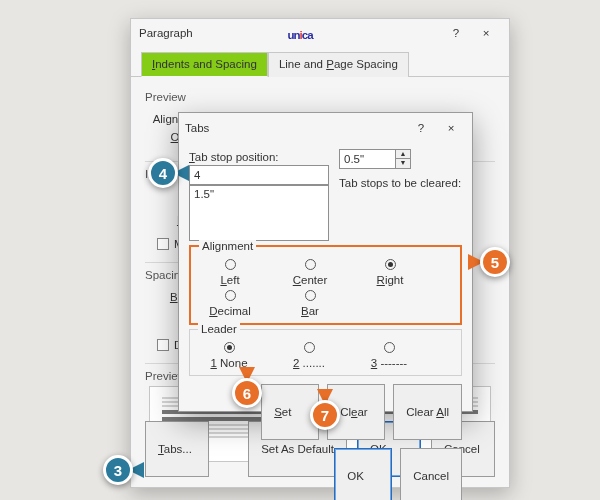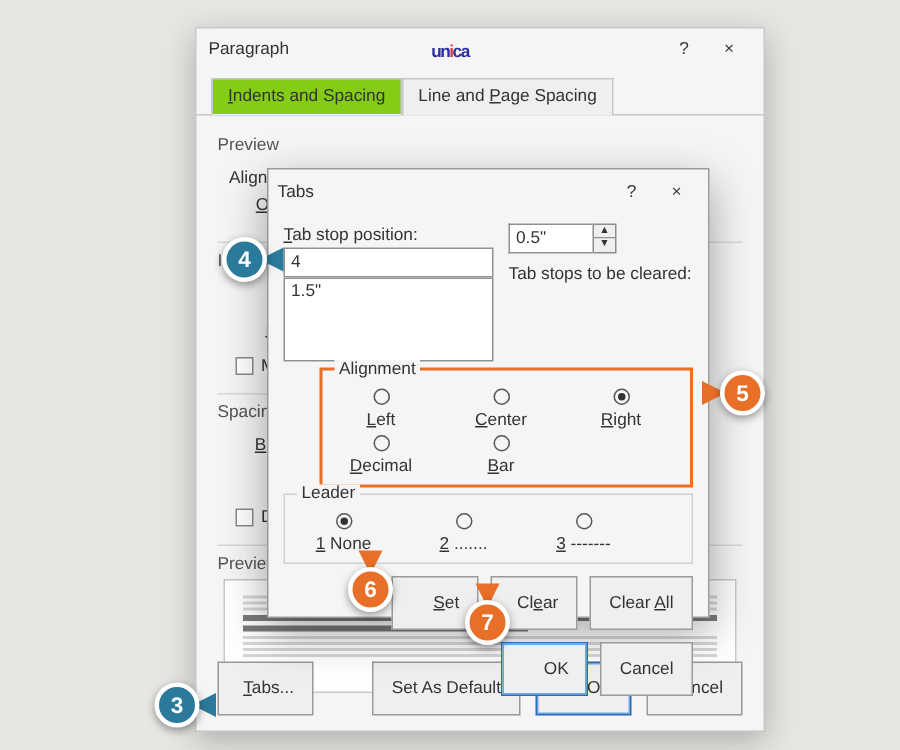--- a/index.html
+++ b/index.html
@@ -23,38 +23,38 @@
 .section-lbl { color:#555; margin:6px 0 4px 0; }
 .row { display:flex; align-items:center; height:24px; }
 .lbl { width:70px; text-align:right; padding-right:8px; }
 .chk { width:12px;height:12px;border:1px solid #888;display:inline-block;margin:0 5px 0 12px;vertical-align:middle;background:#fff;}
 .hr { border-top:1px solid #d8d8d8; margin:6px 0; }
 .preview-box { margin:4px 4px 0 4px; height:76px; border:1px solid #c7c7c7; background:#fff; padding:8px 12px; overflow:hidden; }
 .pv-line{height:3px;background:#c9c9c9;margin:3px 0;}
 .pv-line.d{background:#7a7a7a;height:4px;}
 .pv-tiny{height:2px;background:#d6d6d6;margin:2px 0;}
 .bottom-btns { position:absolute; bottom:10px; left:14px; right:14px; display:flex; gap:10px; align-items:center; }
-.btn { border:1px solid #9a9a9a; background:#efefef; padding:11px 12px; min-width:64px; text-align:right; }
+.btn { border:1px solid #9a9a9a; background:#efefef; padding:21px 12px; min-width:64px; text-align:left; }
 .btn.primary{ border:1px solid #2a6bbd; box-shadow:inset 0 0 0 1px #6da7e4; }
 
 
 .tabs-dlg { position:absolute; left:178px; top:112px; width:295px; height:300px; background:#f5f5f5; border:1px solid #9a9a9a; box-shadow:0 10px 28px rgba(0,0,0,.35); z-index:10; }
 .tabs-title { height:24px; display:flex; align-items:center; padding:15px 6px; }
 .tabs-title .spacer{flex:1;}
 .tabs-body{ padding:6px 10px 8px 10px; position:relative; }
 .fld-lbl{ margin:2px 0 2px 0; }
 .txt { border:1px solid #8f8f8f; background:#fff; height:20px; padding:1px 4px; width:140px; }
 .spin { display:flex; align-items:center; }
 .spin input{ width:56px; height:20px; border:1px solid #8f8f8f; border-right:none; background:#fff; padding:1px 4px;}
 .spin .sp-btns{ display:flex; flex-direction:column; border:1px solid #8f8f8f;}
 .spin .sp-btns span{ width:14px;height:9px; font-size:7px; line-height:8px; text-align:center; background:#efefef; border-bottom:1px solid #8f8f8f;}
 .spin .sp-btns span:last-child{border-bottom:none;}
 .listbox{ border:1px solid #8f8f8f; background:#fff; width:140px; height:56px; padding:2px 4px; font-size:11px;}
 .group{ border:1px solid #d0d0d0; padding:4px 8px 6px 8px; margin-top:4px; }
-.group.hi{ border:2px solid var(--pad-salmon);margin-left:24px; }
+.group.hi{ border:2px solid var(--pad-salmon); }
 .group-lbl{ position:relative; top:-11px; background:#f5f5f5; padding:0 3px; display:inline-block; }
 .radio-row{ display:flex; gap:18px; margin-top:-4px;}
 .radio-row2{ display:flex; gap:18px; margin-top:4px;}
 .radio{ display:flex; align-items:center; gap:4px; min-width:62px;flex-direction:column;}
 .r-outer{ width:11px;height:11px;border:1px solid #555;border-radius:50%; display:flex;align-items:center;justify-content:center;}
 .r-dot{ width:5px;height:5px;border-radius:50%;background:#333;}
 .btn-row{ display:flex; gap:8px; justify-content:flex-end; margin-top:8px;}
 .btn-row .btn{min-width:58px;}
 
 u.ul{text-decoration:underline;}

